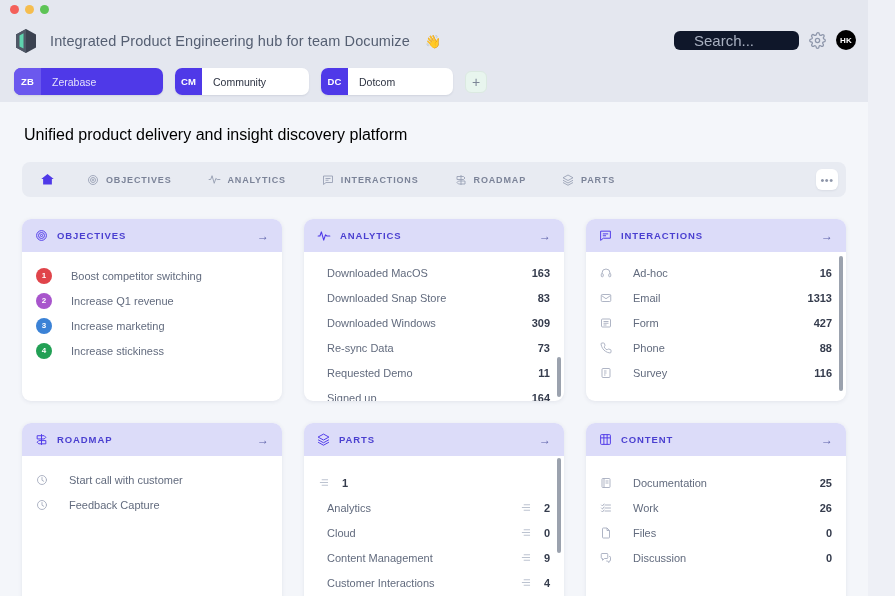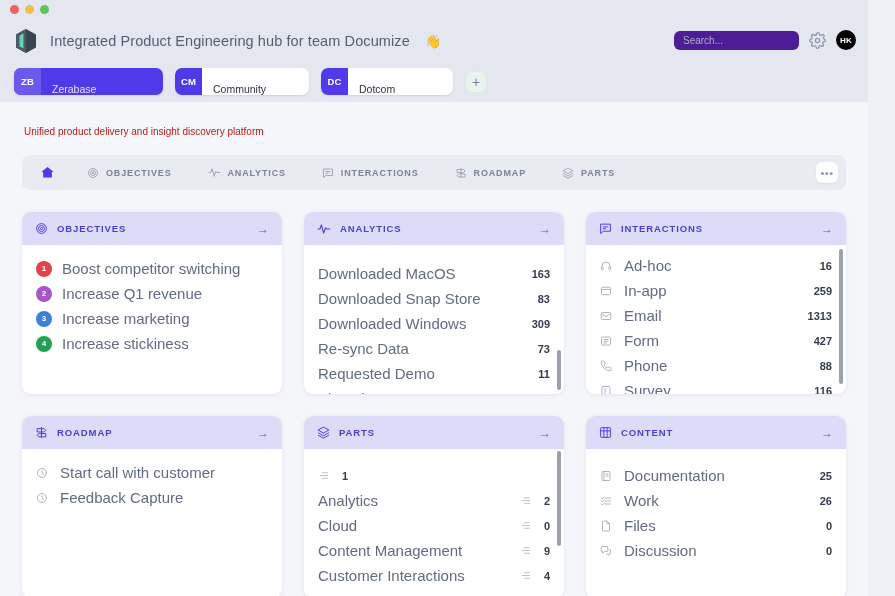--- a/index.html
+++ b/index.html
@@ -35,37 +35,37 @@
     font-size: 14.5px; color: #555f72; font-weight: 400; letter-spacing: .1px;
     white-space: nowrap;
   }
   .wave { font-size: 13px; margin-left: 4px; }
 
   .topright {
     position: absolute; top: 12px; right: 12px;
     display: flex; align-items: center; gap: 10px;
   }
   .searchbox {
-    width: 125px; height: 19px; background: #4c1d95; border-radius: 6px;
-    border: none; outline: none; font-size: 10px; color: #9aa2b4;
-    padding: 0 9px; font-family: "Liberation Sans", sans-serif;
+    width: 125px; height: 19px; background: #0f172a; border-radius: 6px;
+    border: none; outline: none; font-size: 15px; color: #9aa2b4;
+    padding: 0 20px; font-family: "Liberation Sans", sans-serif;
   }
   .searchbox::placeholder { color: #a8b0c0; }
   .gear { width: 17px; height: 17px; color: #8e97ab; cursor: pointer; }
   .avatar {
     width: 20px; height: 20px; border-radius: 50%; background: #000000;
     color: #fff; font-size: 8px; font-weight: 700;
     display: flex; align-items: center; justify-content: center;
     letter-spacing: .3px;
   }
 
   
   .pills { display: flex; align-items: center; gap: 12px; margin-top: 12px; }
   .pill {
-    display: flex; align-items: flex-end; height: 27px; border-radius: 7px;
+    display: flex; align-items: center; height: 27px; border-radius: 7px;
     overflow: hidden; background: #fff; cursor: pointer;
     box-shadow: 0 1px 2px rgba(40,50,80,.10);
   }
   .pill .badge {
     background: #4f39e8; color: #fff; font-size: 9.5px; font-weight: 700;
     width: 27px; height: 27px; display: flex; align-items: center;
     justify-content: center; letter-spacing: .2px; flex: none;
   }
   .pill .pname {
     font-size: 10.5px; color: #2d3342; padding: 0 22px 0 11px;
@@ -80,21 +80,21 @@
   .addbtn {
     width: 22px; height: 22px; border-radius: 6px; background: #e8f5ee;
     color: #7c8596; display: flex; align-items: center; justify-content: center;
     font-size: 14px; line-height: 1; cursor: pointer; font-weight: 300;
     border: 1px solid #dbe9e1;
   }
 
   
   .body { padding: 0 22px; }
   .subtitle {
-    font-size: 10px; color: #b91c1c; padding: 24px 2px 18px 2px;
+    font-size: 16px; color: #000000; padding: 24px 2px 18px 2px;
   }
 
   
   .tabbar {
     background: #e8ebf2; border-radius: 8px; height: 35px;
     display: flex; align-items: center; padding: 0 10px; position: relative;
   }
   .tab {
     display: flex; align-items: center; gap: 7px; padding: 0 18px;
     height: 35px; cursor: pointer;
@@ -134,21 +134,21 @@
     flex: 1;
   }
   .chead .harrow { color: #5a5fa8; font-size: 12px; cursor: pointer; line-height: 1; }
   .clist {
     flex: 1; padding: 11px 0 4px 0; overflow: hidden; position: relative;
   }
   .row {
     display: flex; align-items: center; height: 25px; padding: 0 14px; gap: 10px;
   }
   .row .ricon { color: #a6adbe; display: flex; flex: none; width: 14px; }
-  .row .rlabel { font-size: 15px; color: #626b7e; flex: 1; white-space: nowrap; }
+  .row .rlabel { font-size: 11px; color: #626b7e; flex: 1; white-space: nowrap; margin-left: 9px; }
   .row .rval {
     font-size: 11px; color: #353c4d; font-weight: 700; text-align: right;
     min-width: 28px;
   }
   .row .rvalwrap { display: flex; align-items: center; gap: 7px; }
   .row .listicon { color: #b6bdcc; display: flex; }
   .numbadge {
     width: 16px; height: 16px; border-radius: 50%; color: #fff;
     font-size: 8px; font-weight: 700; display: flex;
     align-items: center; justify-content: center; flex: none;
@@ -308,21 +308,21 @@
       <div class="card">
         <div class="chead">
           <span class="hicon">
             <svg width="14" height="14" viewBox="0 0 24 24" fill="none" stroke="currentColor" stroke-width="1.9" stroke-linecap="round" stroke-linejoin="round">
               <path d="M2 12h3l2.5-7 4 14 3-9 2.5 2H22"></path>
             </svg>
           </span>
           <span class="htitle">ANALYTICS</span>
           <span class="harrow">→</span>
         </div>
-        <div class="clist" style="padding-top:16px">
+        <div class="clist" style="padding-top:8px">
           <div class="row">
             <span class="rlabel">Downloaded MacOS</span>
             <span class="rval">163</span>
           </div>
           <div class="row">
             <span class="rlabel">Downloaded Snap Store</span>
             <span class="rval">83</span>
           </div>
           <div class="row">
             <span class="rlabel">Downloaded Windows</span>
@@ -359,30 +359,20 @@
           <div class="row">
             <span class="ricon">
               <svg width="12" height="12" viewBox="0 0 24 24" fill="none" stroke="currentColor" stroke-width="1.8" stroke-linejoin="round">
                 <path d="M4 14v-2a8 8 0 0 1 16 0v2"></path>
                   <rect x="2.5" y="13.5" width="4" height="6" rx="1.5"></rect>
                   <rect x="17.5" y="13.5" width="4" height="6" rx="1.5"></rect>
               </svg>
             </span>
             <span class="rlabel">Ad-hoc</span>
             <span class="rval">16</span>
-          </div>
-          <div class="row">
-            <span class="ricon">
-              <svg width="12" height="12" viewBox="0 0 24 24" fill="none" stroke="currentColor" stroke-width="1.8" stroke-linejoin="round">
-                <rect x="3" y="4.5" width="18" height="15" rx="2"></rect>
-                  <path d="M3 9h18"></path>
-              </svg>
-            </span>
-            <span class="rlabel">In-app</span>
-            <span class="rval">259</span>
           </div>
           <div class="row">
             <span class="ricon">
               <svg width="12" height="12" viewBox="0 0 24 24" fill="none" stroke="currentColor" stroke-width="1.8" stroke-linejoin="round">
                 <rect x="2.5" y="5" width="19" height="14" rx="2"></rect>
                   <path d="M3 7l9 6.5L21 7"></path>
               </svg>
             </span>
             <span class="rlabel">Email</span>
             <span class="rval">1313</span>

